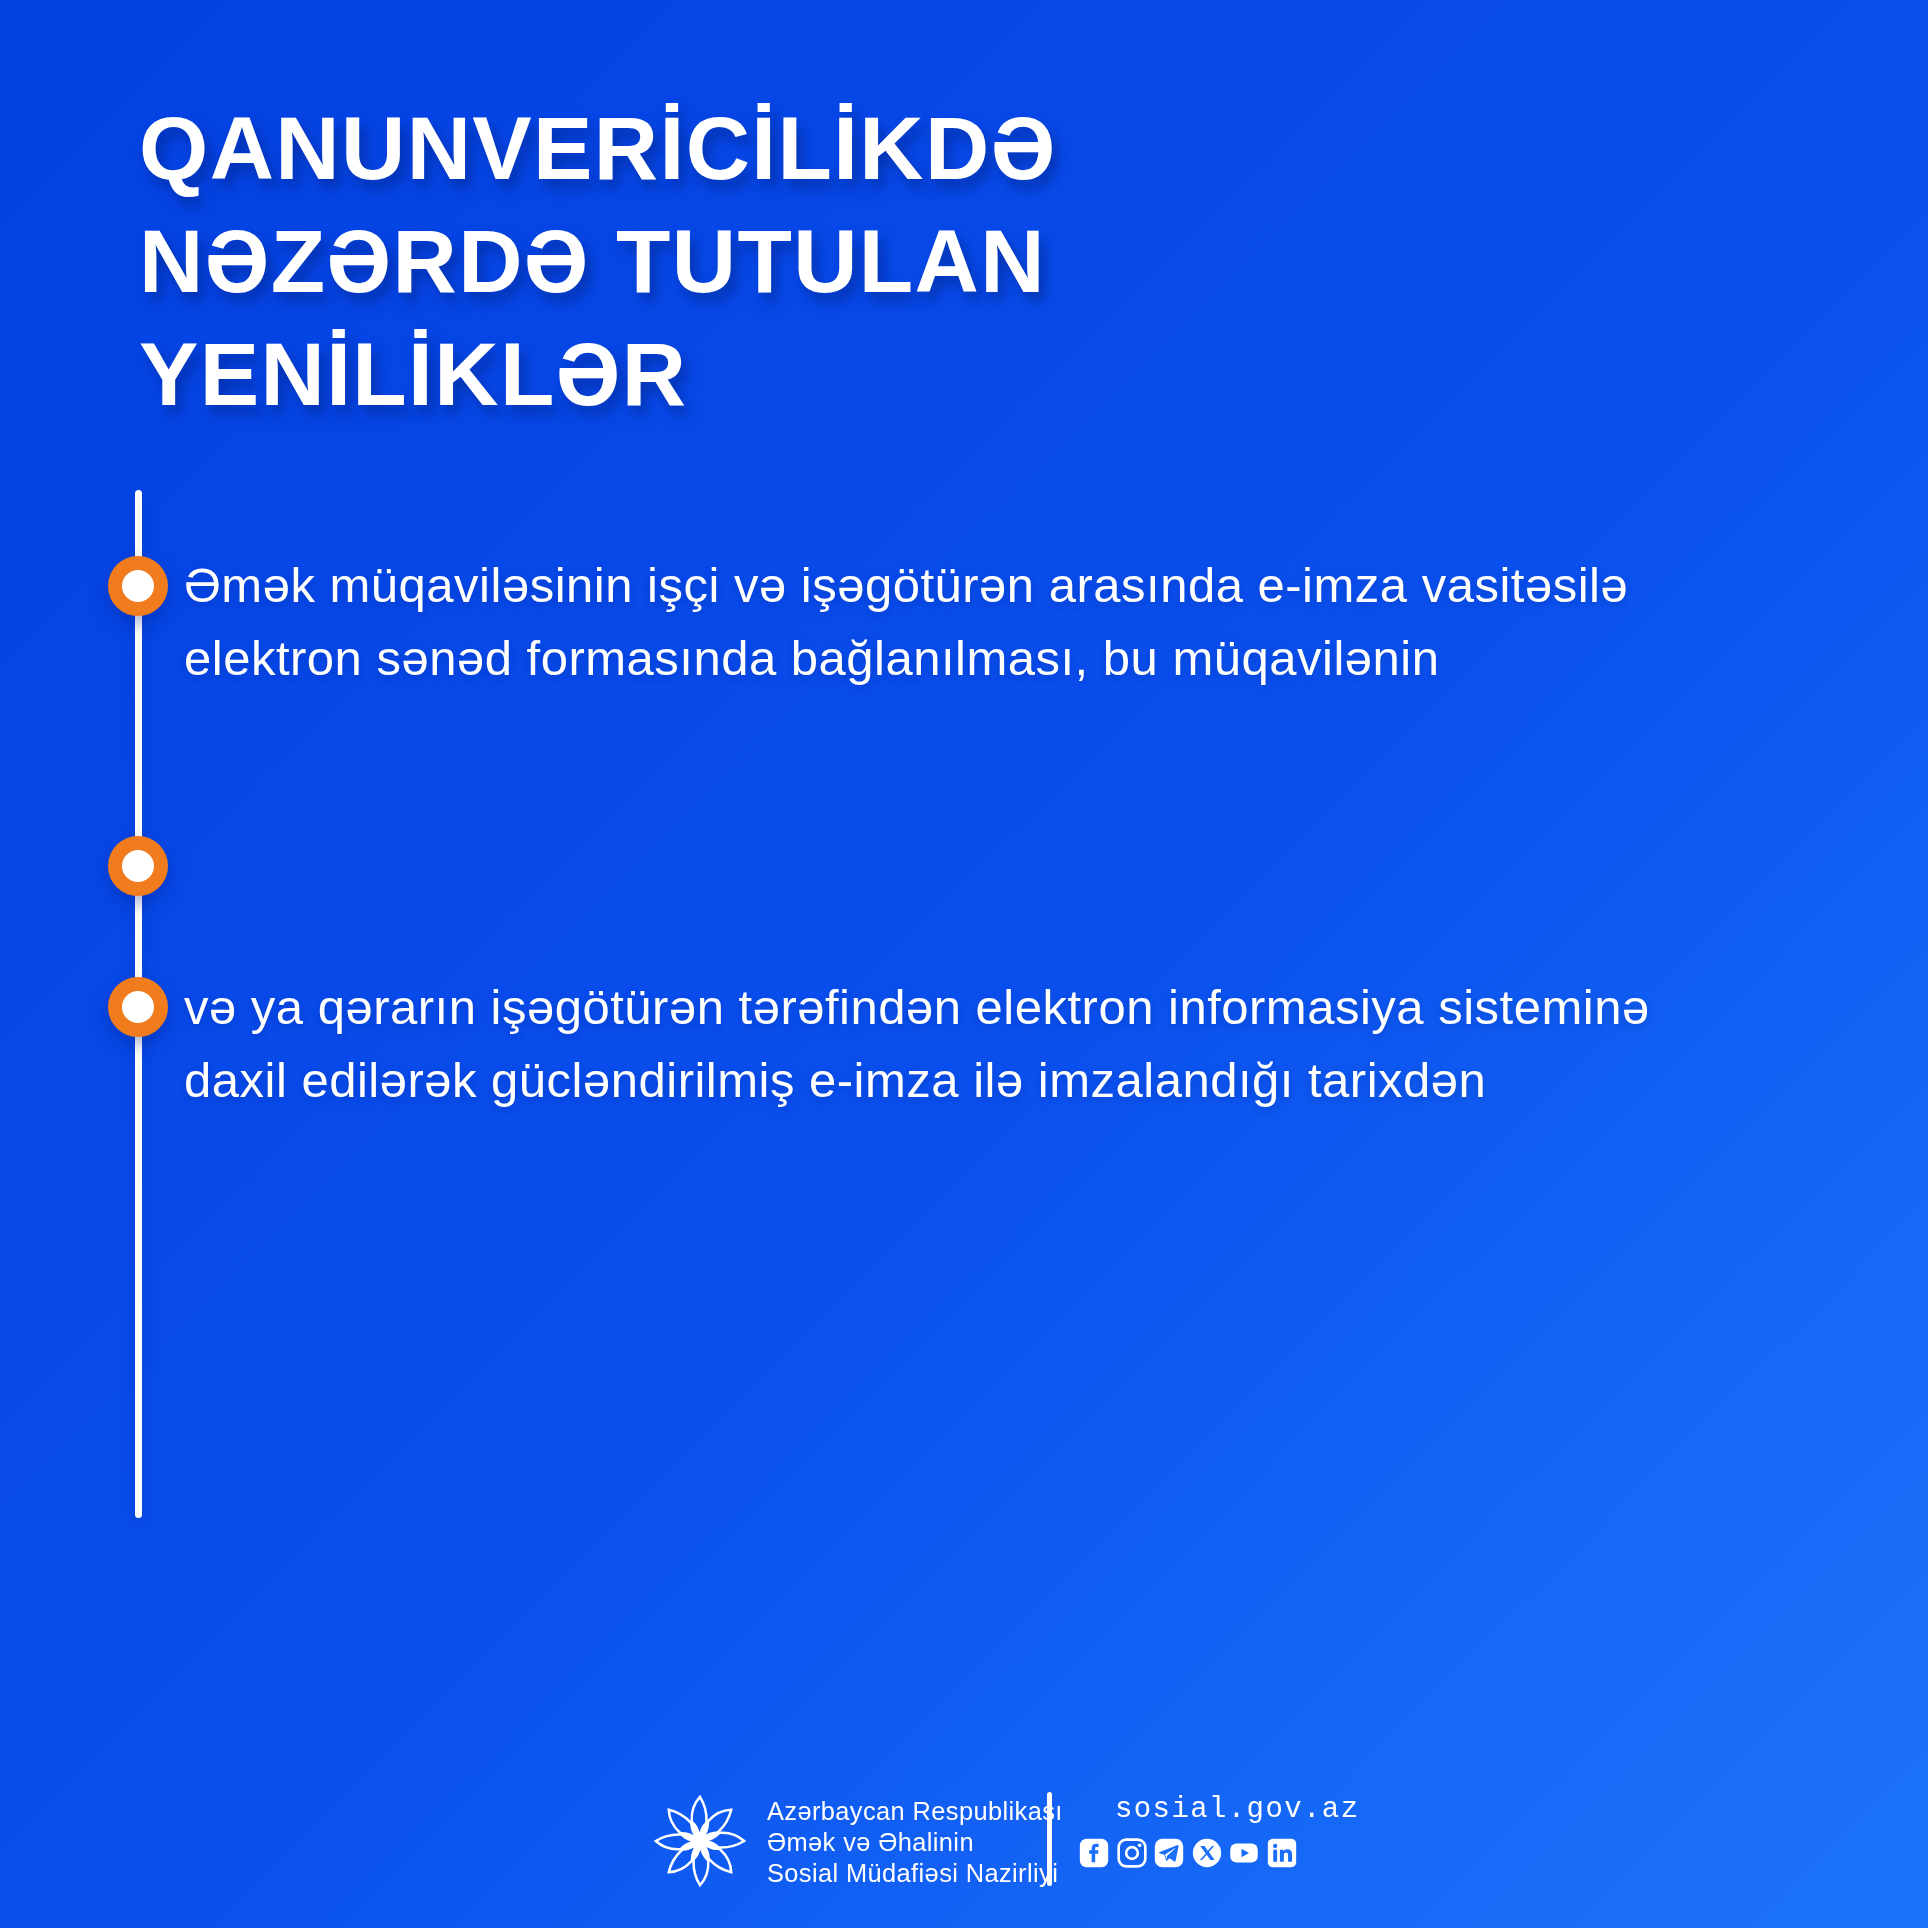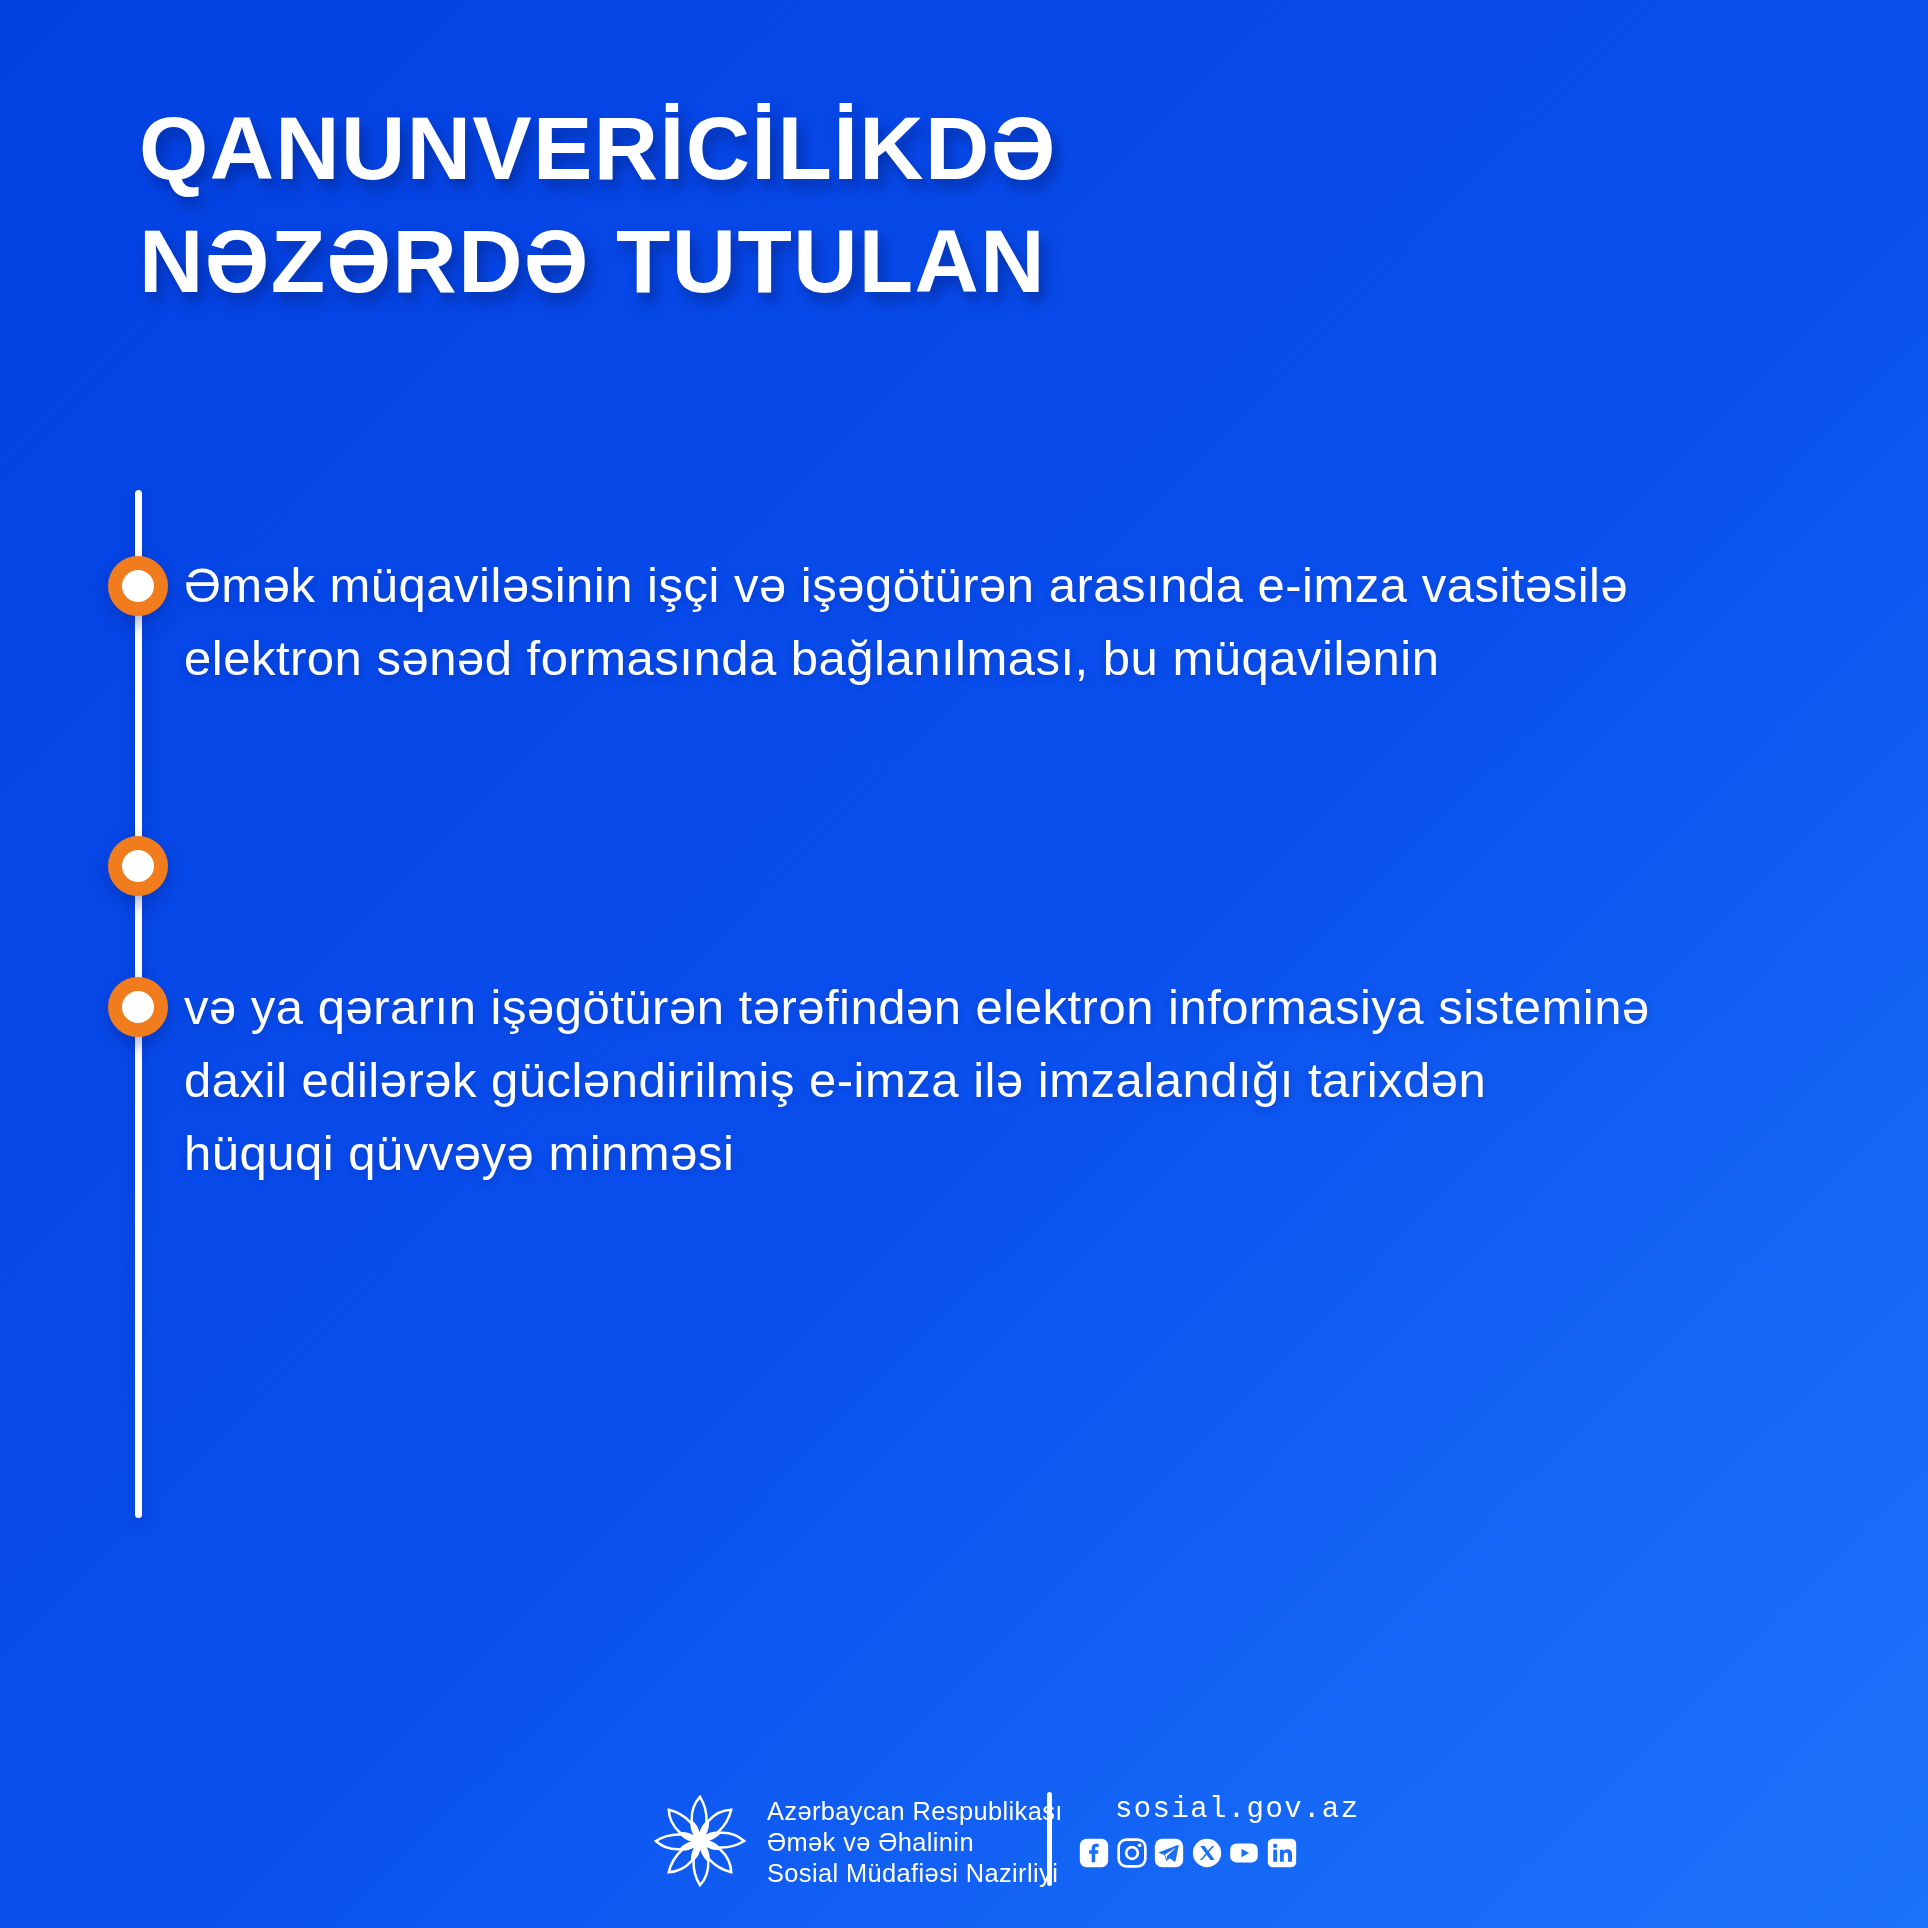--- a/index.html
+++ b/index.html
@@ -80,38 +80,38 @@
   .social-row svg{display:block;}
 </style>
 </head>
 <body>
 
 <div class="canvas">
 
   <div class="title">
     <div>QANUNVERİCİLİKDƏ</div>
     <div>NƏZƏRDƏ TUTULAN</div>
+    <div>YENİLİKLƏR</div>
   </div>
 
   <div class="timeline-line"></div>
 
   <div class="bullet-marker b1"></div>
   <div class="bullet-marker b2"></div>
   <div class="bullet-marker b3"></div>
 
   <div class="bullet-text t1">
     <div>Əmək müqaviləsinin işçi və işəgötürən arasında e-imza vasitəsilə</div>
     <div>elektron sənəd formasında bağlanılması, bu müqavilənin</div>
   </div>
 
 
   <div class="bullet-text t3">
     <div>və ya qərarın işəgötürən tərəfindən elektron informasiya sisteminə</div>
     <div>daxil edilərək gücləndirilmiş e-imza ilə imzalandığı tarixdən</div>
-    <div>hüquqi qüvvəyə minməsi</div>
   </div>
 
   <div class="footer">
 
     <svg class="logo" viewBox="0 0 100 100" aria-hidden="true">
       <defs>
         <path id="petal" d="M50,50 C40,40 37,18 50,4 C60,20 58,40 50,50 Z"></path>
         <path id="petal-s" d="M50,50 C45,44 44,33 50,26 C55,34 54,44 50,50 Z"></path>
       </defs>
       <g stroke="#ffffff" stroke-width="2.6" fill="none">

